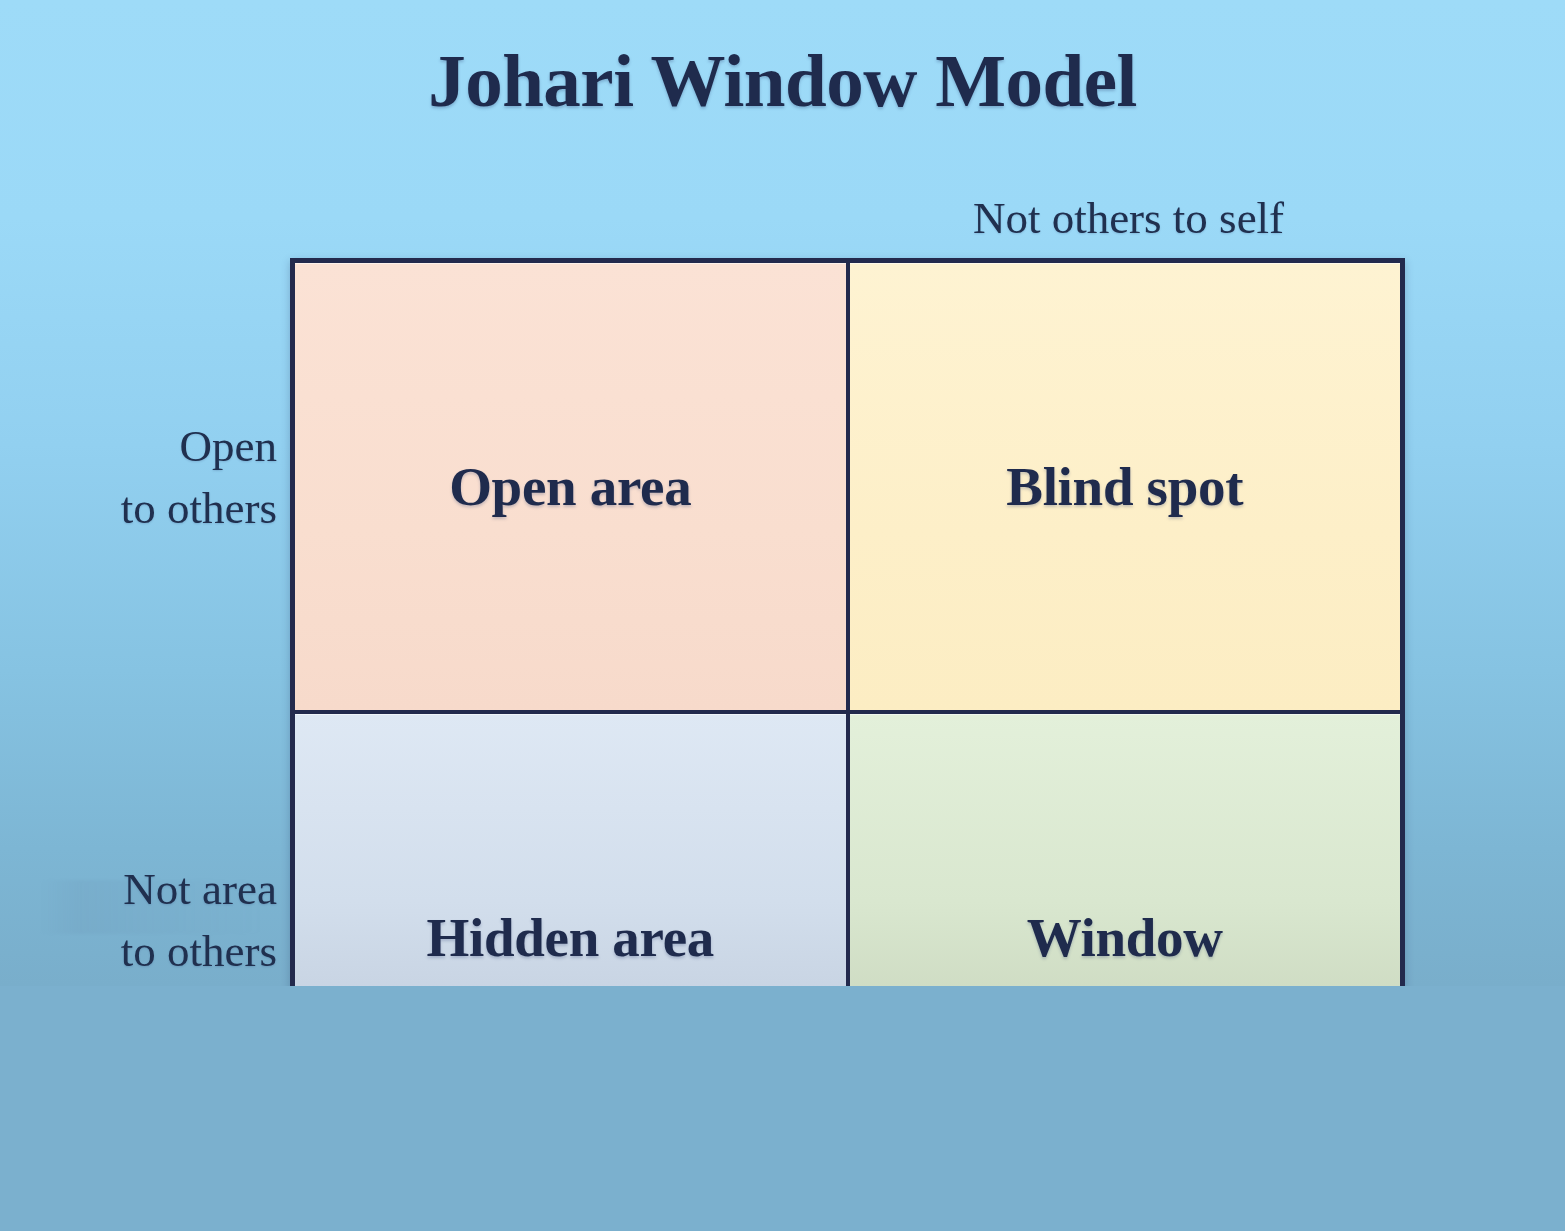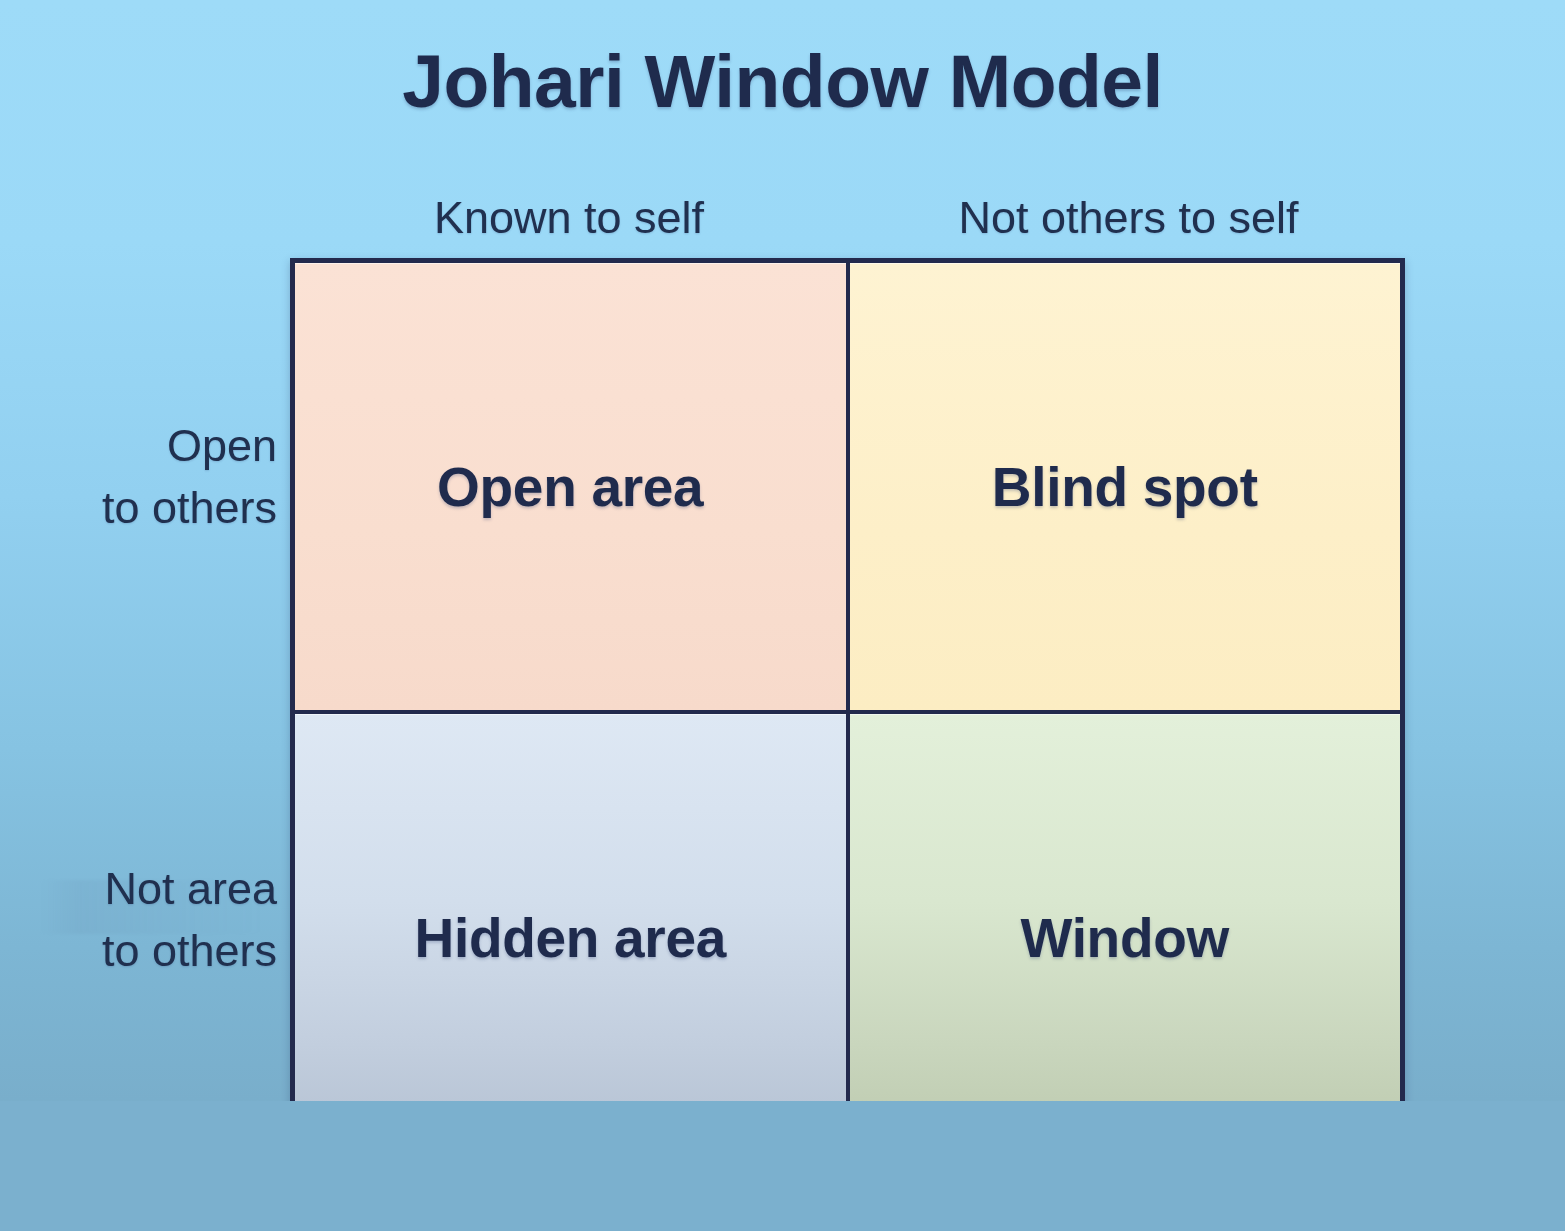--- a/index.html
+++ b/index.html
@@ -4,30 +4,30 @@
 <style>
   html, body {
     margin: 0;
     padding: 0;
     background: #7BB0CE;
   }
 
   #canvas {
     position: relative;
     width: 1565px;
-    height: 1101px;
+    height: 986px;
     overflow: hidden;
     background: linear-gradient(180deg,
         #9EDBF8 0%,
         #9BD9F7 22%,
         #92D0F0 45%,
         #86C3E2 68%,
         #7DB6D4 86%,
         #79AECB 100%);
-    font-family: Liberation Sans, sans-serif;
+    font-family: Liberation Serif, serif;
     -webkit-font-smoothing: antialiased;
   }
 
   
   #title {
     position: absolute;
     top: 38px;
     left: 0;
     width: 1565px;
     text-align: center;
@@ -132,21 +132,20 @@
     pointer-events: none;
   }
 </style>
 </head>
 <body>
 
 <div id="canvas">
 
   <div id="title">Johari Window Model</div>
 
-  <div class="col-header" id="col-header-0">Known to self</div>
 
   <div class="col-header" id="col-header-1">Not others to self</div>
 
   <div id="ghost-artifact"></div>
 
   <div class="row-label" id="row-label-0">
     <div>Open</div>
     <div>to others</div>
   </div>
 

